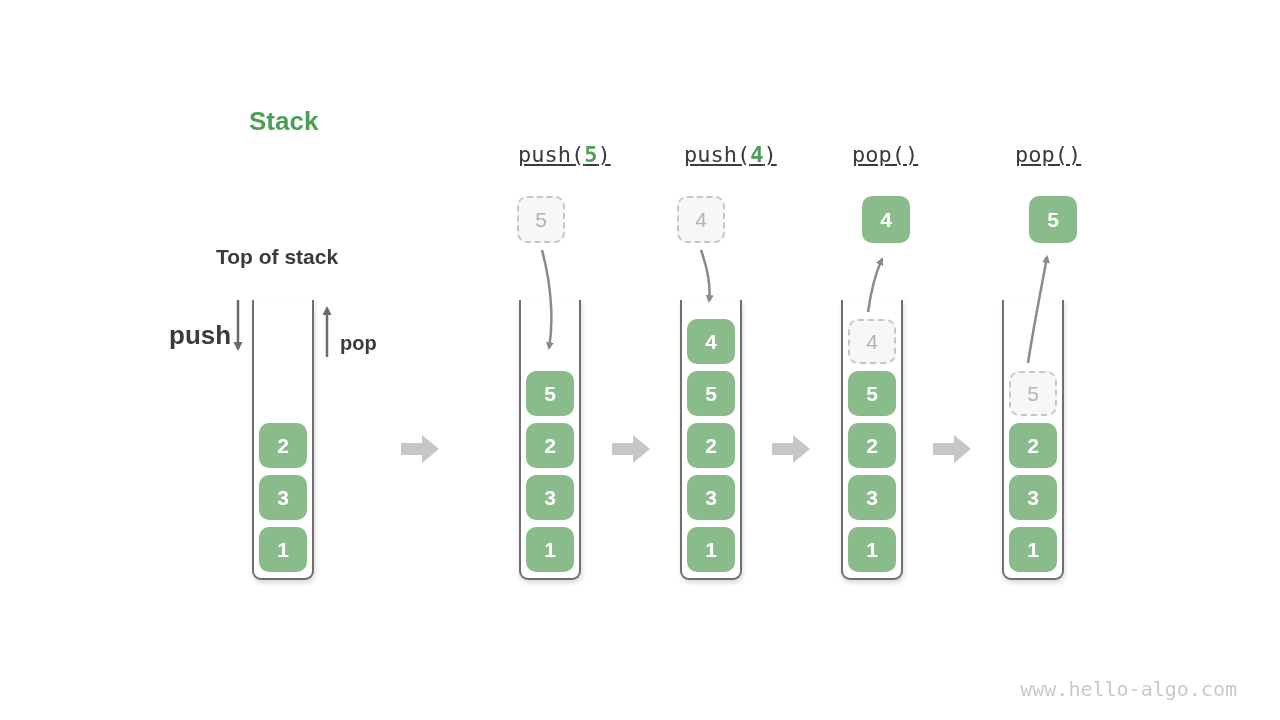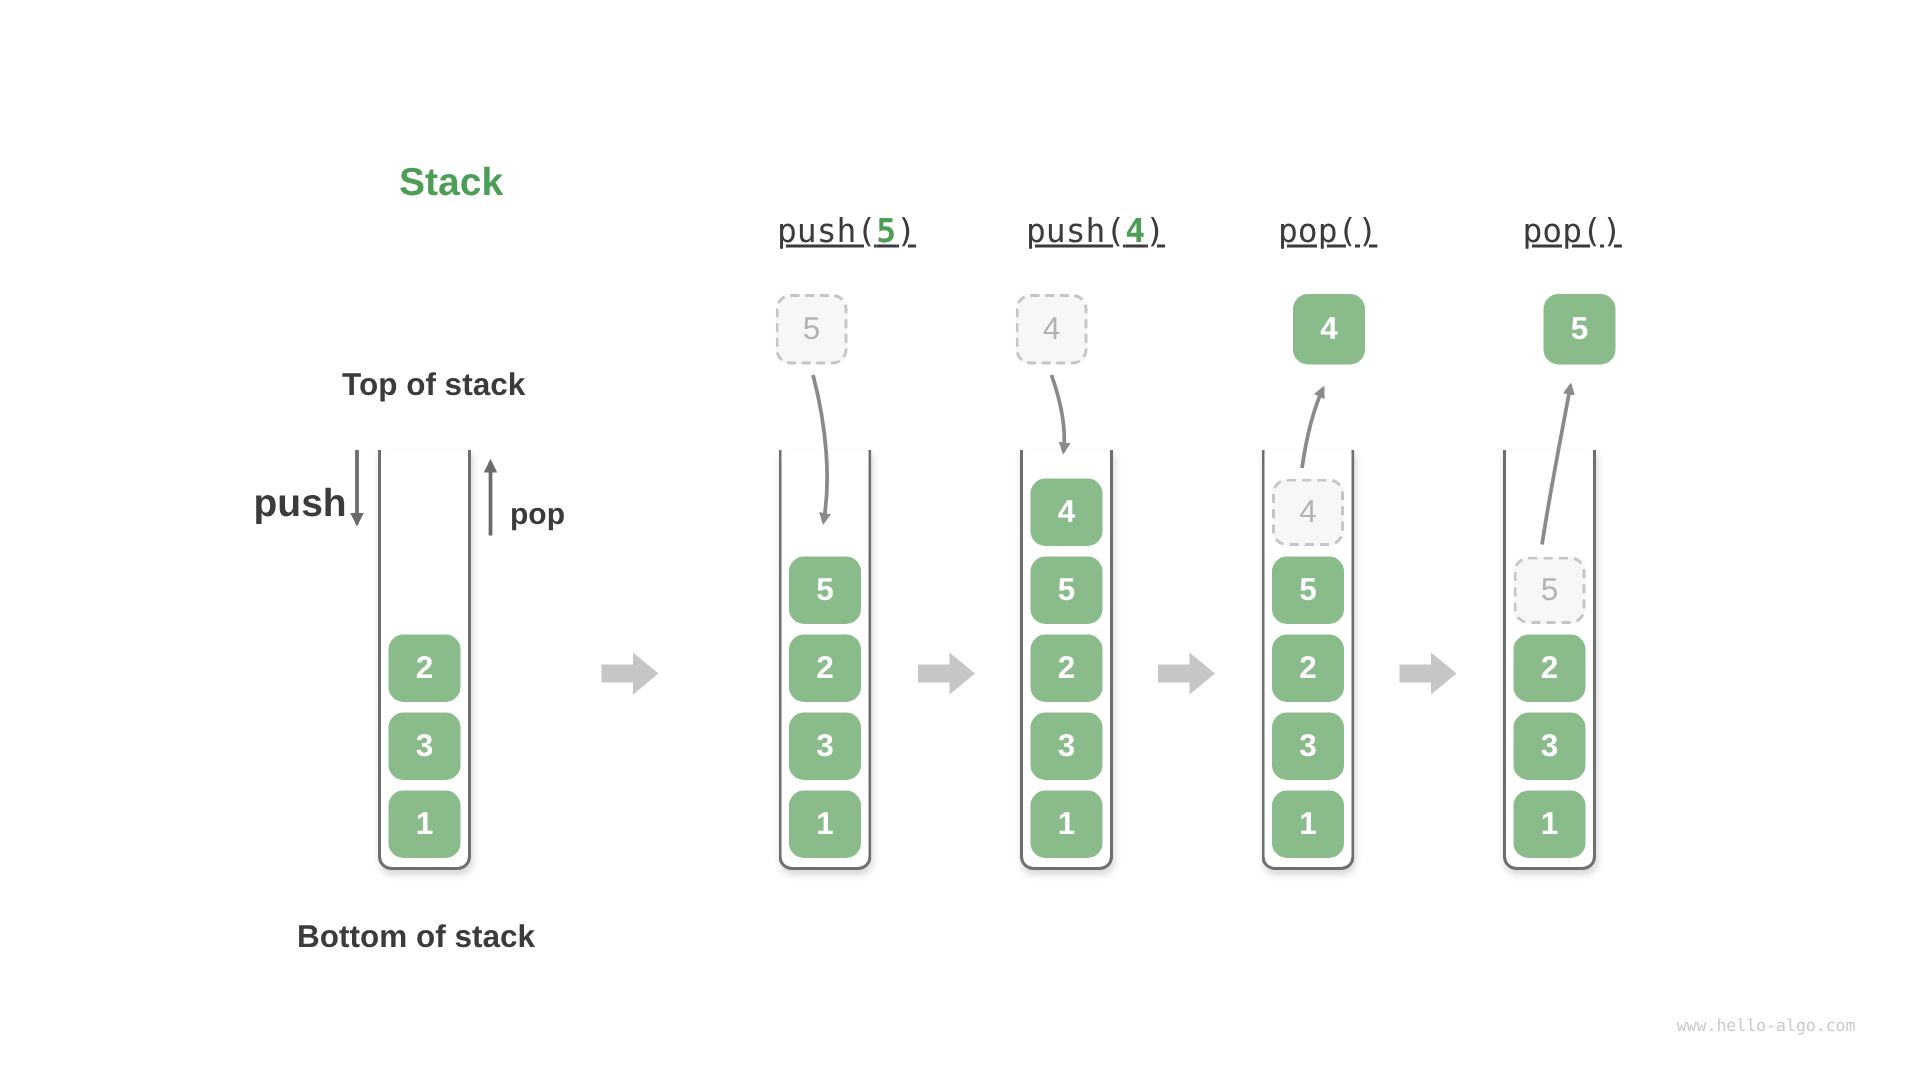--- a/index.html
+++ b/index.html
@@ -1,22 +1,22 @@
 <!DOCTYPE html>
 <html><head>
 <meta charset="utf-8">
 <style>
   html,body { margin:0; padding:0; background:#ffffff; }
   .canvas {
     position:relative; width:1280px; height:720px; background:#ffffff;
     font-family:"Liberation Sans", sans-serif; overflow:hidden;
   }
-  .title { position:absolute; left:249px; top:106px; font-size:26px; font-weight:bold; color:#4c9e55;margin-left:17px; }
+  .title { position:absolute; left:249px; top:106px; font-size:26px; font-weight:bold; color:#4c9e55; }
   .lbl { position:absolute; font-weight:bold; color:#3b3b3b; font-size:21px; white-space:nowrap; }
-  .top-label { left:216px; top:245px;margin-left:12px; }
+  .top-label { left:216px; top:245px; }
   .bottom-label { left:198px; top:613px; }
   .push-label { left:169px; top:320px; font-size:26px; }
   .pop-label  { left:340px; top:332px; font-size:20px; }
   .op {
     position:absolute; top:142px; font-family:"DejaVu Sans Mono", monospace;
     font-size:22px; color:#3b3b3b; white-space:pre;text-decoration:underline;
   }
   .op .arg { color:#4c9e55; font-weight:bold; }
   .stack {
     position:absolute; top:300px; width:62px; height:280px; box-sizing:border-box;
@@ -36,31 +36,30 @@
   }
   .float-box {
     position:absolute; top:196px; width:48px; height:47px; border-radius:10px; box-sizing:border-box;
     display:flex; align-items:center; justify-content:center; font-size:21px;
   }
   .float-box.dashed { background:#f7f7f7; border:2px dashed #c6c6c6; color:#b3b3b3; }
   .float-box.solid  { background:#8abb8a; color:#ffffff; font-weight:bold; }
   .overlay { position:absolute; left:0; top:0; width:1280px; height:720px; pointer-events:none; }
   .watermark {
     position:absolute; top:677px; right:43px; font-family:"DejaVu Sans Mono", monospace;
-    font-size:11px; color:#c9c9c9;
+    font-size:20px; color:#c9c9c9;
   }
 </style>
 </head>
 <body>
 
 <div class="canvas">
 
   <div class="title">Stack</div>
   <div class="lbl top-label">Top of stack</div>
-  <div class="lbl bottom-label">Bottom of stack</div>
   <div class="lbl push-label">push</div>
   <div class="lbl pop-label">pop</div>
 
   <div class="op" style="left:518px"><span>push(</span><span class="arg">5</span><span>)</span></div>
   <div class="op" style="left:684px"><span>push(</span><span class="arg">4</span><span>)</span></div>
   <div class="op" style="left:852px"><span>pop()</span><span class="arg"></span><span></span></div>
   <div class="op" style="left:1015px"><span>pop()</span><span class="arg"></span><span></span></div>
 
   <div class="float-box dashed" style="left:517px">5</div>
   <div class="float-box dashed" style="left:677px">4</div>

